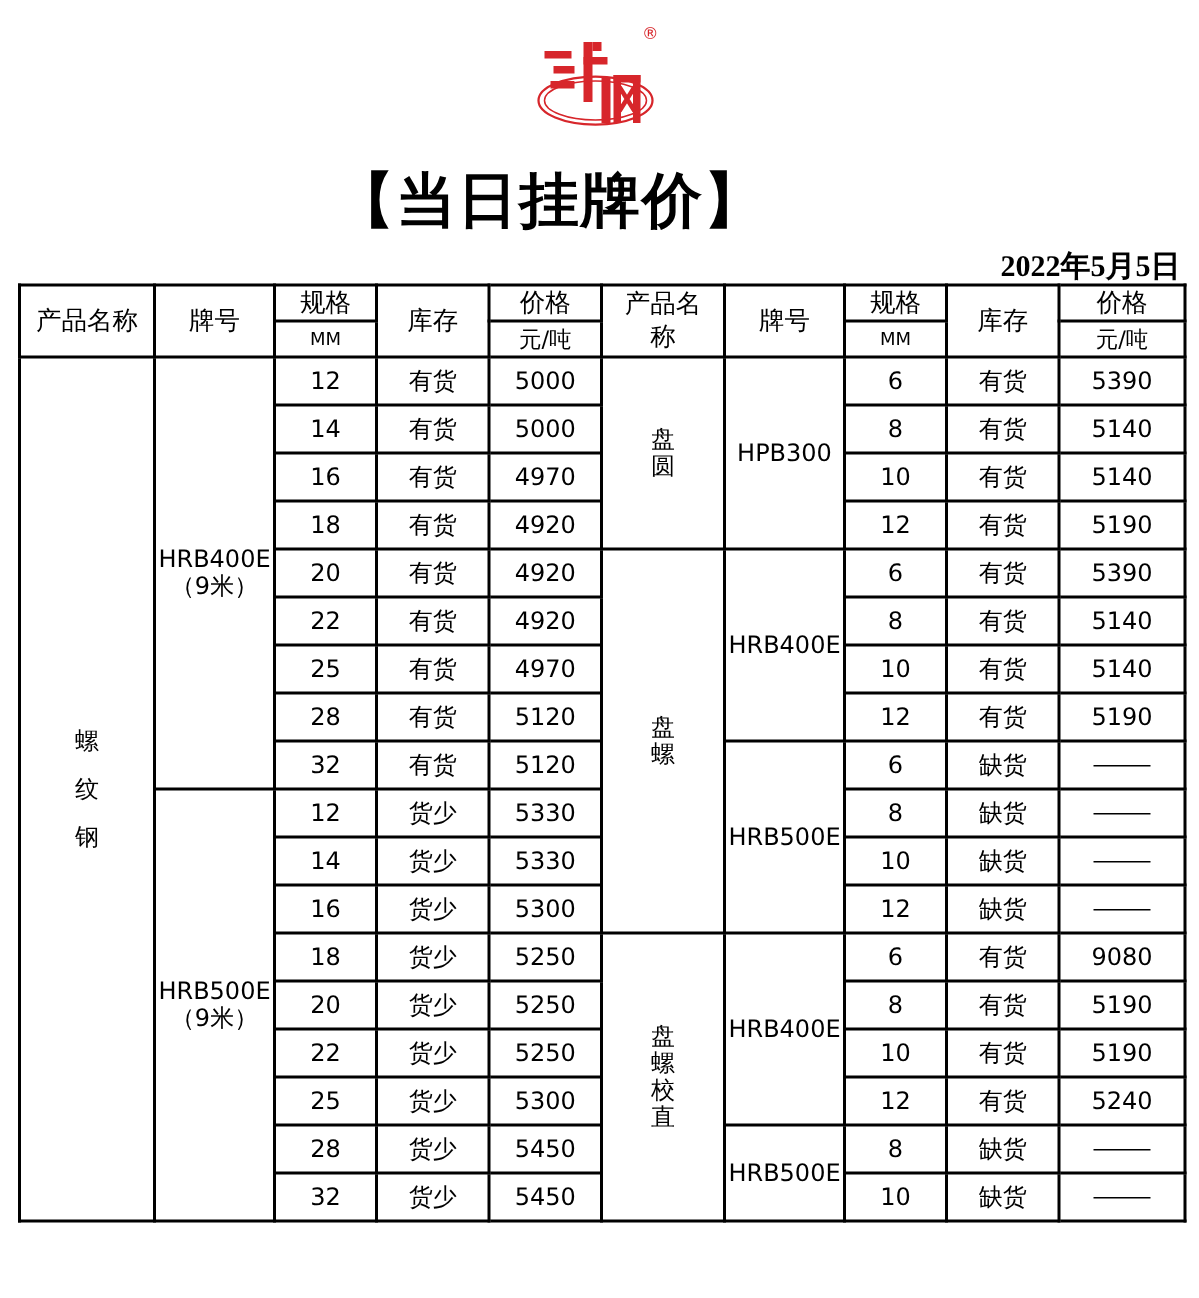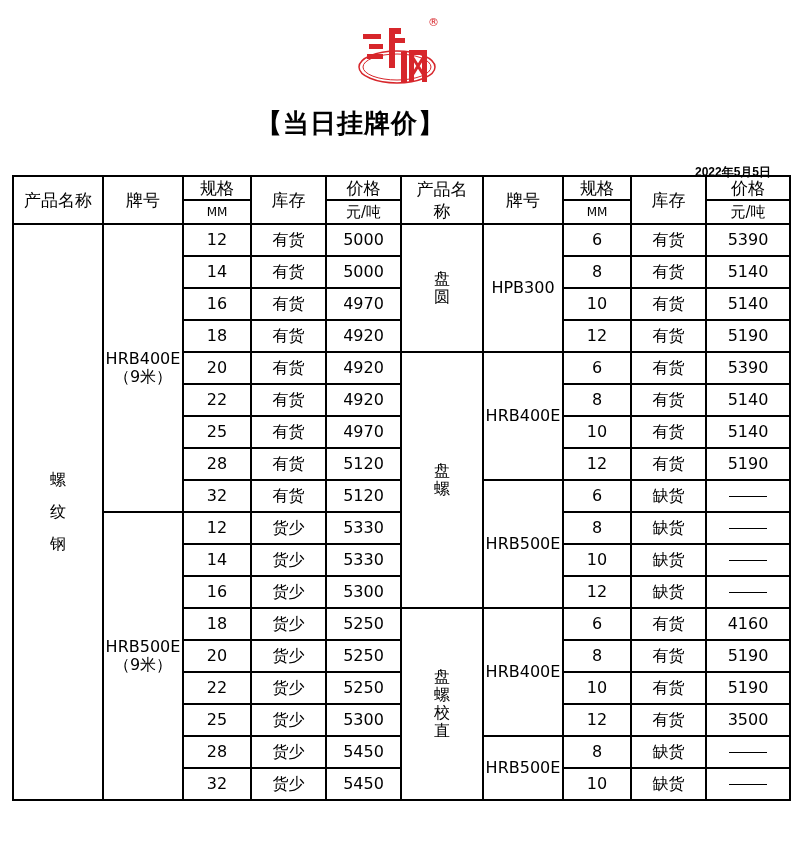--- a/index.html
+++ b/index.html
@@ -1,23 +1,23 @@
 <!DOCTYPE html>
 <html><head>
 <meta charset="utf-8">
 <style>
   html, body { margin:0; padding:0; background:#ffffff; }
   body { width:799px; height:865px; position:relative; overflow:hidden;
          font-family:"DejaVu Sans", "Liberation Sans", sans-serif; color:#000; }
   .logo { position:absolute; left:355px; top:12px; width:90px; height:78px; }
-  .title { position:absolute; left:0; width:701px; top:106px; text-align:center;
-           font-family:"DejaVu Serif", "Liberation Serif", serif; font-size:26px; font-weight:bold; letter-spacing:1px; }
-  .date { position:absolute; right:28px; top:164px; font-family:Liberation Sans, sans-serif;
-          font-size:12px; font-weight:bold; }
-  table.price { position:absolute; left:12px; top:175px; width:777px; border-collapse:collapse;
+  .title { position:absolute; left:16px; width:701px; top:106px; text-align:center;
+           font-family:"DejaVu Serif", "Liberation Serif", serif; font-size:40px; font-weight:bold; letter-spacing:1px; }
+  .date { position:absolute; right:12px; top:164px; font-family:Liberation Serif, serif;
+          font-size:20px; font-weight:bold; }
+  table.price { position:absolute; left:12px; top:189px; width:777px; border-collapse:collapse;
                 table-layout:fixed; border:2px solid #000; }
   table.price td { border:2px solid #000; text-align:center; vertical-align:middle; padding:0;
                    font-size:16px; height:30px; line-height:18px; }
   table.price tr.hdr td { height:22px; font-size:17px; }
   td.unit { font-size:15px !important;border-radius:11px; }
   td.mm { font-size:12px !important; font-weight:normal; }
   .vert span { display:block; }
   .vert-spaced span { display:block; margin:14px 0; }
   .dash { display:inline-block; width:38px; border-top:1px solid #000; vertical-align:middle; }
 </style>
@@ -214,21 +214,21 @@
           <span>盘</span>
           <span>螺</span>
           <span>校</span>
           <span>直</span>
         </td>
         <td rowspan="4">
           <div>HRB400E</div>
         </td>
         <td>6</td>
         <td>有货</td>
-        <td>4160</td>
+        <td>9080</td>
       </tr>
       <tr>
         <td>20</td>
         <td>货少</td>
         <td>5250</td>
         <td>8</td>
         <td>有货</td>
         <td>5190</td>
       </tr>
       <tr>
@@ -238,21 +238,21 @@
         <td>10</td>
         <td>有货</td>
         <td>5190</td>
       </tr>
       <tr>
         <td>25</td>
         <td>货少</td>
         <td>5300</td>
         <td>12</td>
         <td>有货</td>
-        <td>3500</td>
+        <td>5240</td>
       </tr>
       <tr>
         <td>28</td>
         <td>货少</td>
         <td>5450</td>
         <td rowspan="2">
           <div>HRB500E</div>
         </td>
         <td>8</td>
         <td>缺货</td>

